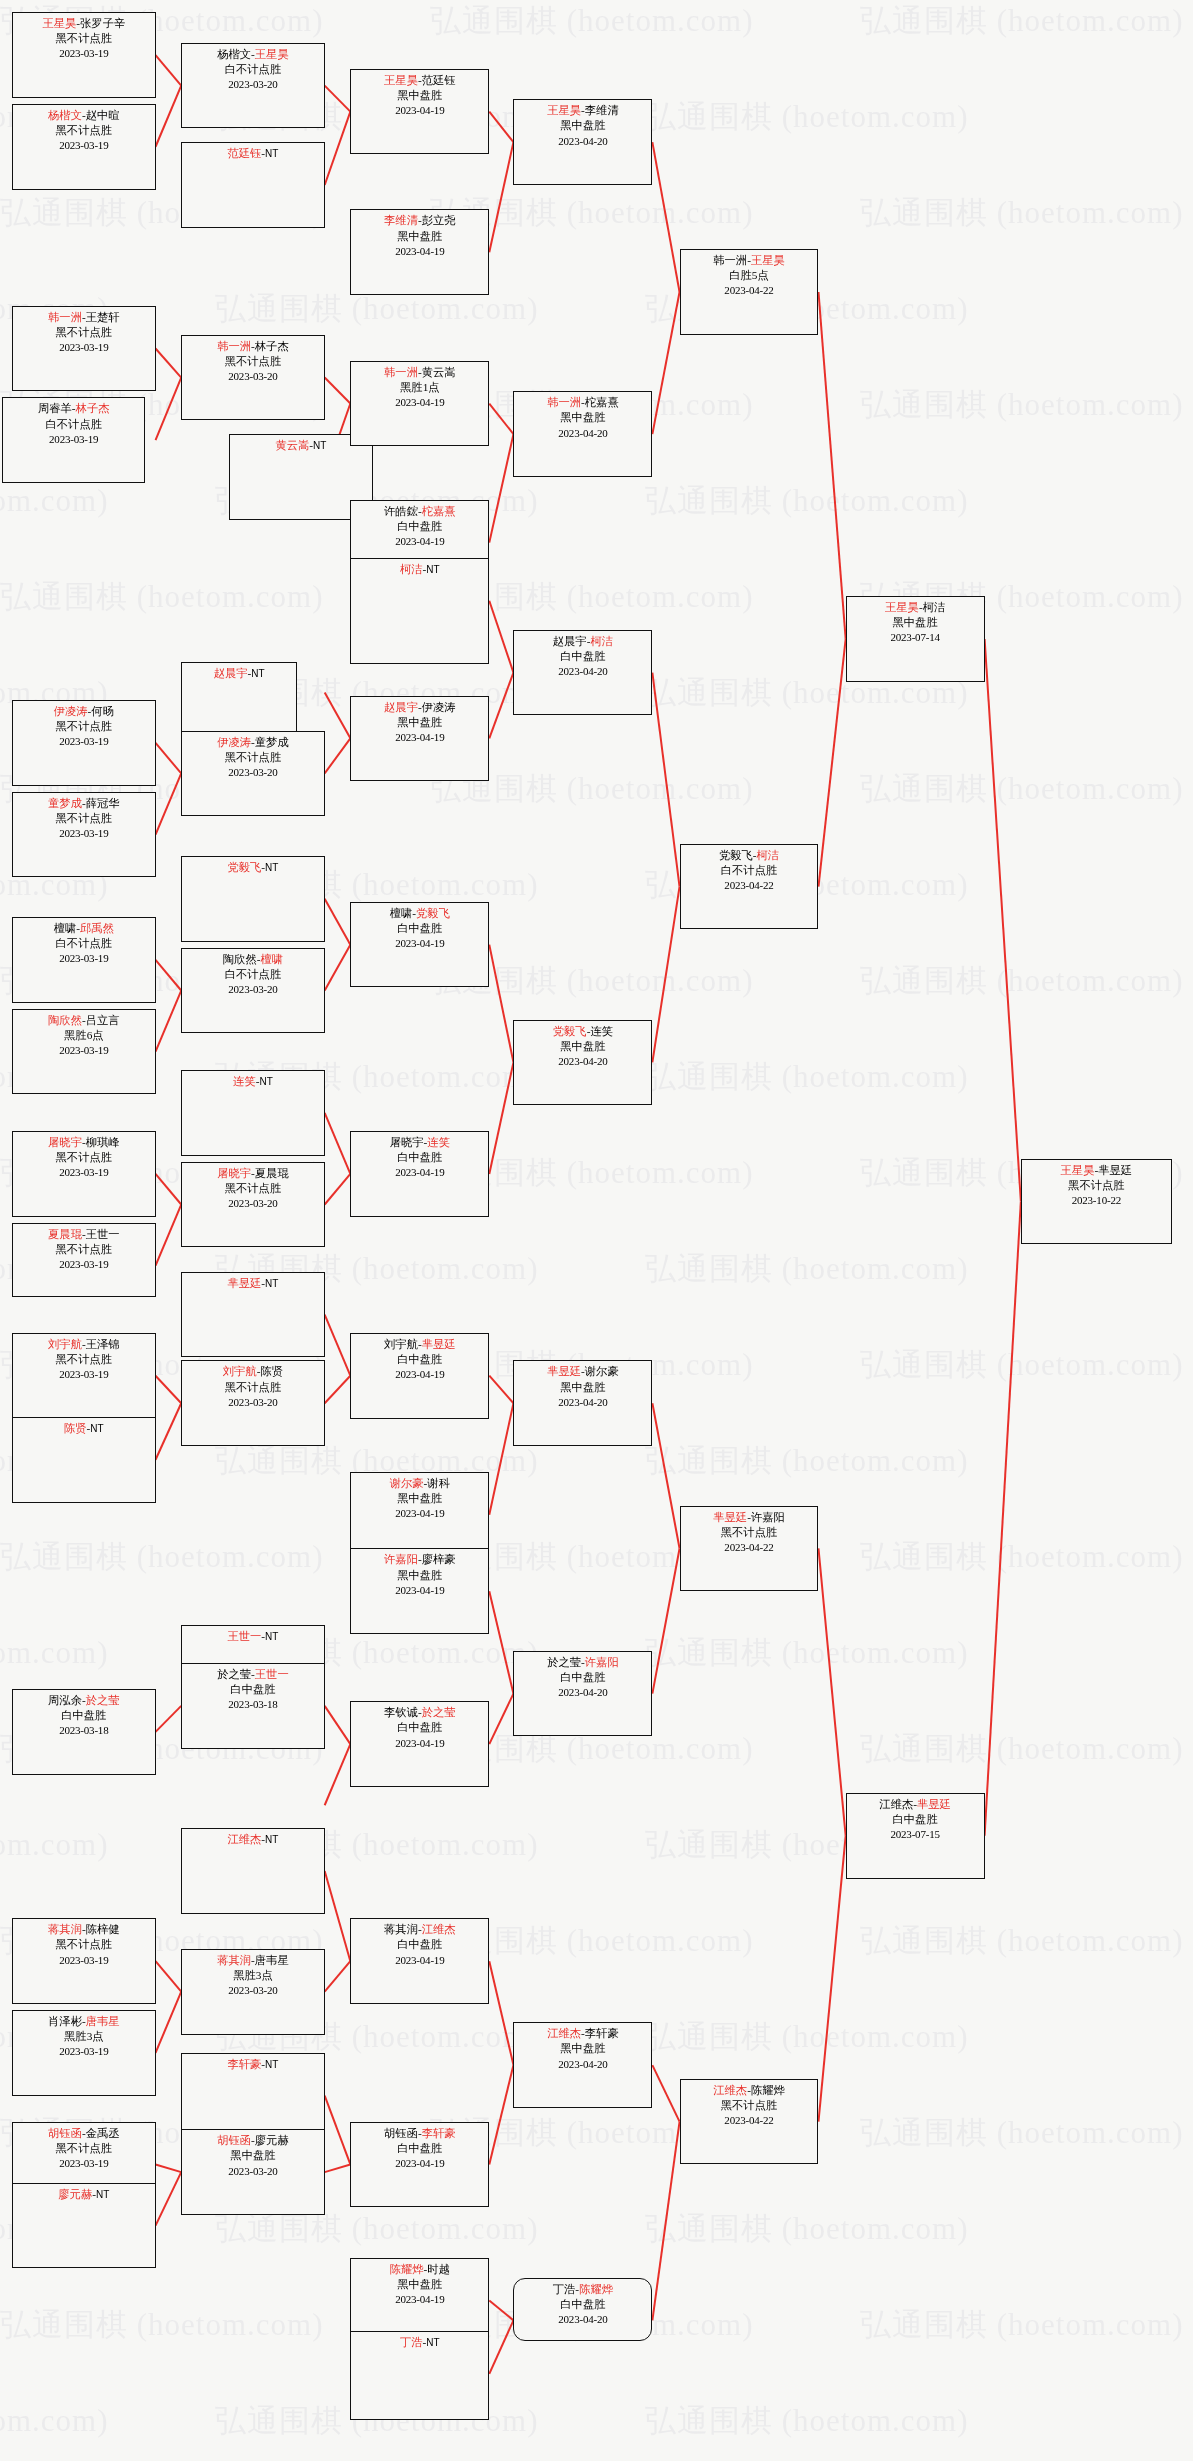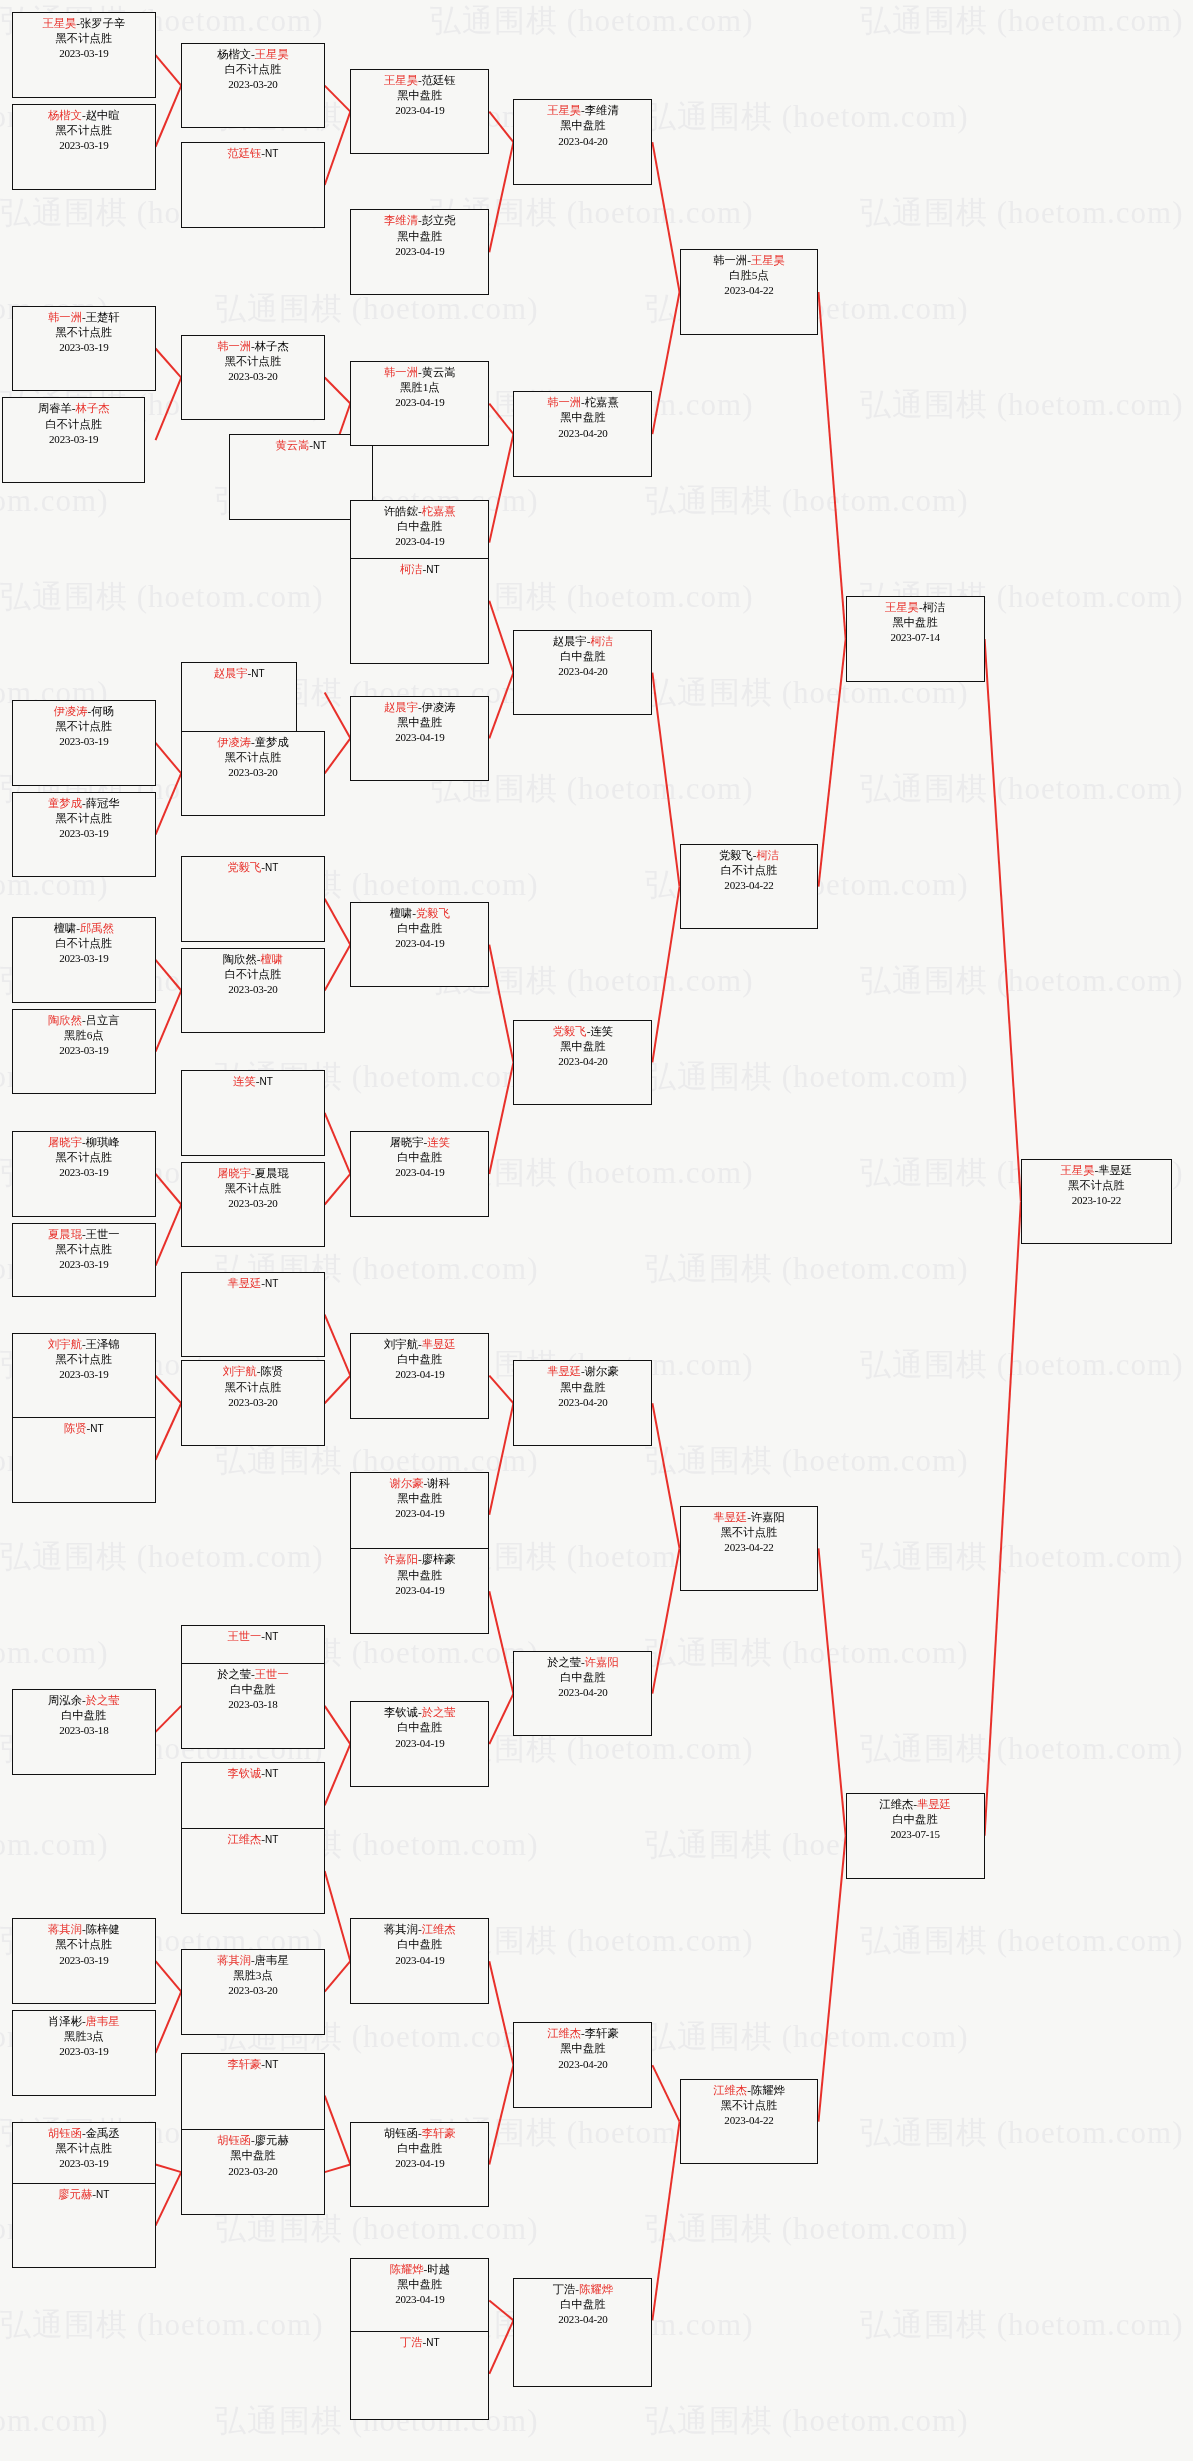--- a/index.html
+++ b/index.html
@@ -406,23 +406,20 @@
     <div class="node" style="left: 12.081px; top: 1689.07px; width: 143.462px; height: 85.6px;">
       <span class="ln match"><span class="l">周泓余</span><span class="sep">-</span><span class="w">於之莹</span></span>
       <span class="ln">白中盘胜</span>
       <span class="ln date">2023-03-18</span>
     </div>
     <div class="node" style="left: 181.215px; top: 1663.09px; width: 143.462px; height: 85.6px;">
       <span class="ln match"><span class="l">於之莹</span><span class="sep">-</span><span class="w">王世一</span></span>
       <span class="ln">白中盘胜</span>
       <span class="ln date">2023-03-18</span>
     </div>
-    <div class="node" style="left: 181.215px; top: 1762.44px; width: 143.462px; height: 85.6px;">
-      <span class="ln match"><span class="w">李钦诚</span><span class="sep">-</span><span class="nt">NT</span></span>
-    </div>
     <div class="node" style="left: 350.349px; top: 1701.3px; width: 138.932px; height: 85.6px;">
       <span class="ln match"><span class="l">李钦诚</span><span class="sep">-</span><span class="w">於之莹</span></span>
       <span class="ln">白中盘胜</span>
       <span class="ln date">2023-04-19</span>
     </div>
     <div class="node" style="left: 513.443px; top: 1650.86px; width: 138.932px; height: 85.6px;">
       <span class="ln match"><span class="l">於之莹</span><span class="sep">-</span><span class="w">许嘉阳</span></span>
       <span class="ln">白中盘胜</span>
       <span class="ln date">2023-04-20</span>
     </div>
@@ -481,21 +478,21 @@
       <span class="ln date">2023-04-20</span>
     </div>
     <div class="node" style="left: 350.349px; top: 2257.7px; width: 138.932px; height: 85.6px;">
       <span class="ln match"><span class="w">陈耀烨</span><span class="sep">-</span><span class="l">时越</span></span>
       <span class="ln">黑中盘胜</span>
       <span class="ln date">2023-04-19</span>
     </div>
     <div class="node" style="left: 350.349px; top: 2331.07px; width: 138.932px; height: 89px;">
       <span class="ln match"><span class="w">丁浩</span><span class="sep">-</span><span class="nt">NT</span></span>
     </div>
-    <div class="node" style="left: 513.443px; top: 2277.57px; width: 138.932px; height: 109px;">
+    <div class="node" style="left: 513.443px; top: 2277.57px; width: 138.932px; height: 63px; border-radius: 12px;">
       <span class="ln match"><span class="l">丁浩</span><span class="sep">-</span><span class="w">陈耀烨</span></span>
       <span class="ln">白中盘胜</span>
       <span class="ln date">2023-04-20</span>
     </div>
     <div class="node" style="left: 679.557px; top: 2078.86px; width: 138.932px; height: 85.6px;">
       <span class="ln match"><span class="w">江维杰</span><span class="sep">-</span><span class="l">陈耀烨</span></span>
       <span class="ln">黑不计点胜</span>
       <span class="ln date">2023-04-22</span>
     </div>
     <div class="node" style="left: 845.671px; top: 1793.01px; width: 138.932px; height: 85.6px;">

